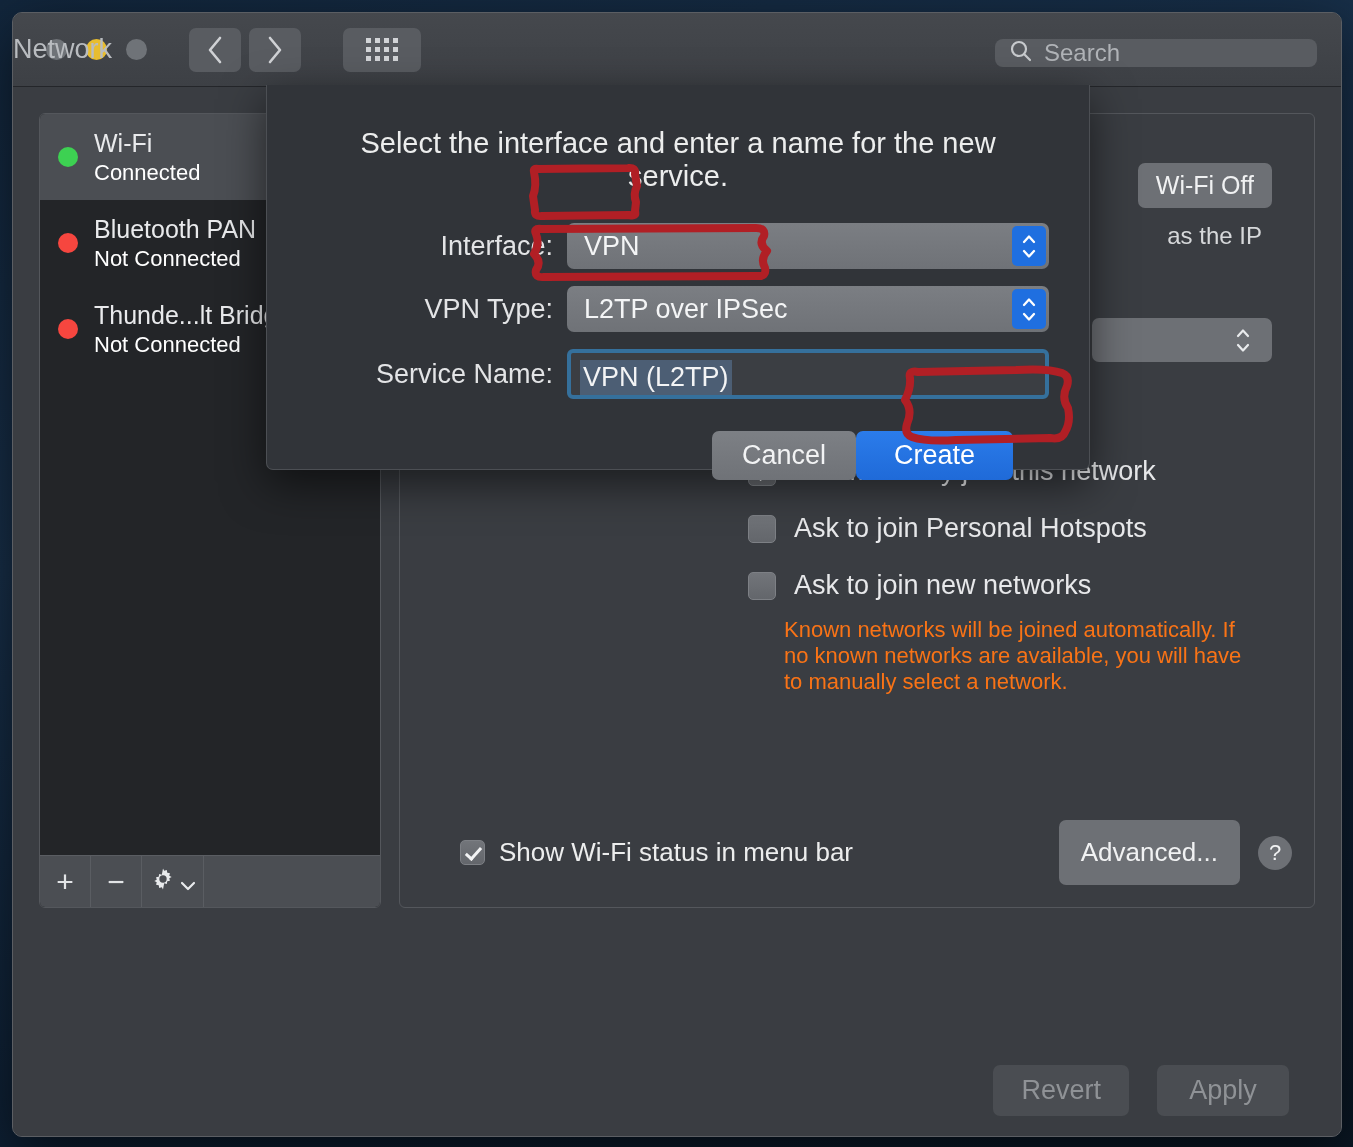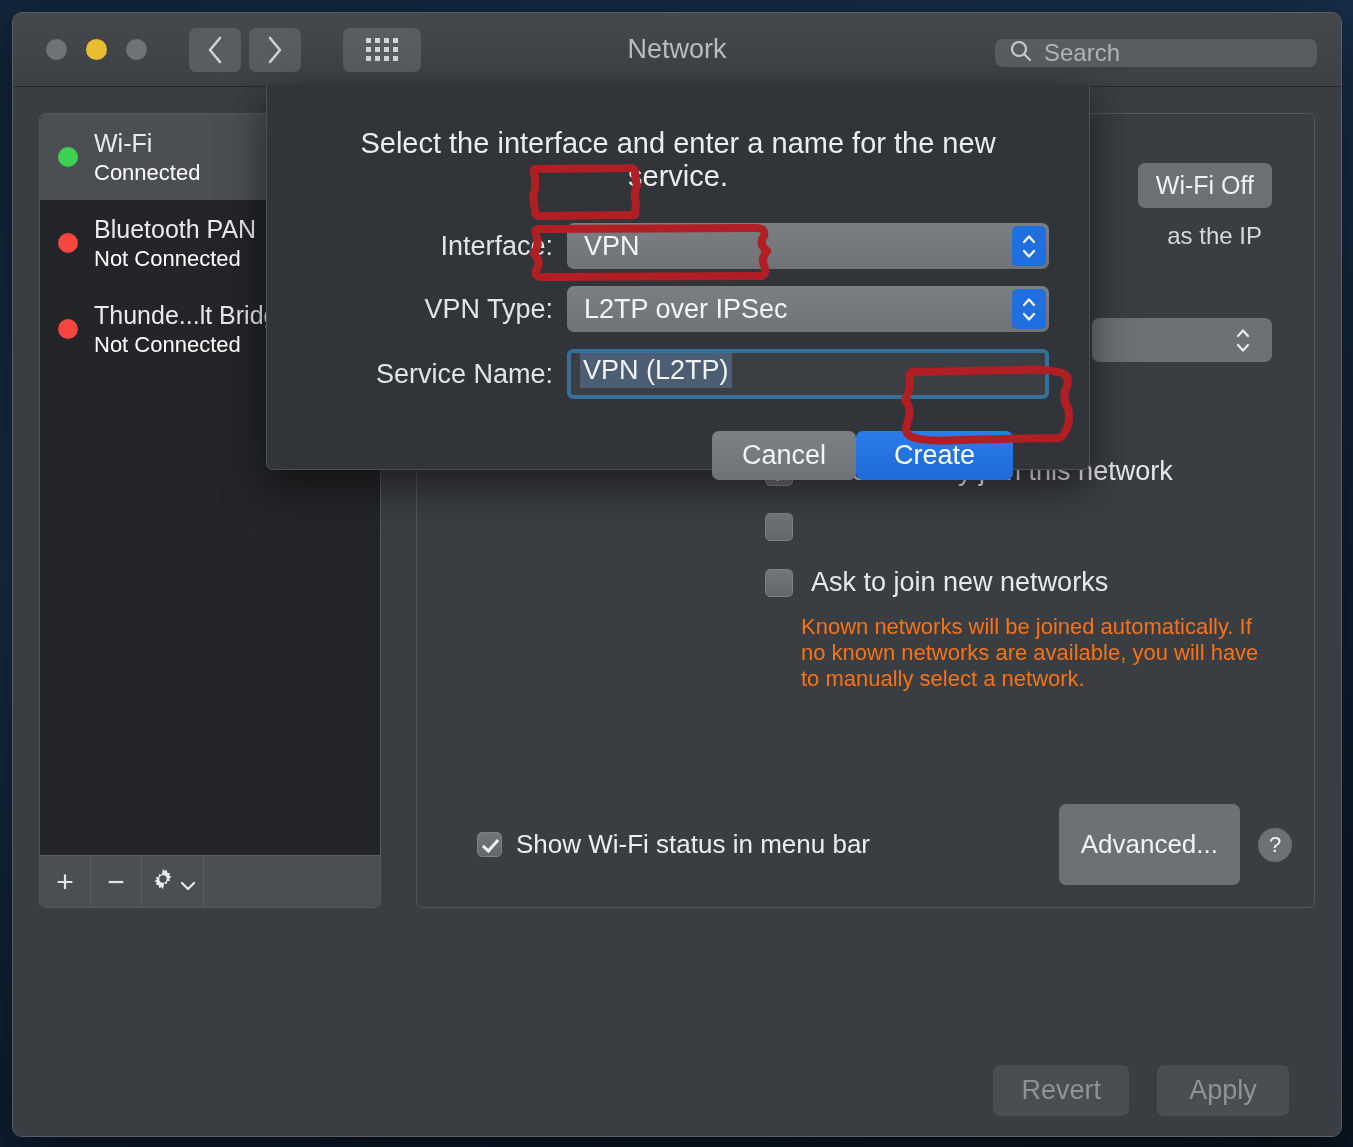--- a/index.html
+++ b/index.html
@@ -75,21 +75,20 @@
     display: grid;
     grid-template-columns: repeat(4, 5px);
     grid-template-rows: repeat(3, 5px);
     gap: 4px;
   }
   .griddots i { background: #d2d4d7; width: 5px; height: 5px; display: block; }
 
   .wintitle {
     position: absolute;
     left: 0; right: 0;
-    text-align: center;
     font-size: 27px;
     color: #b9bcc0;
     pointer-events: none;
   }
 
   .searchbox {
     position: absolute;
     right: 24px;
     top: 26px;
     width: 322px;
@@ -108,21 +107,21 @@
     flex: 1;
     background: #3a3d42;
     position: relative;
     padding: 26px 26px 0 26px;
     display: flex;
     flex-direction: column;
   }
 
   .content-row {
     display: flex;
-    gap: 35px;
+    gap: 18px;
     flex: 1;
   }
 
   
   .sidebar-wrap {
     width: 342px;
     min-width: 342px;
     display: flex;
     flex-direction: column;
     border: 1px solid #54575c;
@@ -251,21 +250,21 @@
     position: absolute; left: 8px; top: 3px;
     width: 6px; height: 13px;
     border: solid #f2f3f4; border-width: 0 3px 3px 0;
     transform: rotate(42deg);
   }
   .footer-check-lbl { font-size: 26px; color: #eceded; }
   .footer-right { margin-left: auto; display: flex; align-items: center; gap: 18px; }
   .adv-btn {
     background: #6d7075;
     border-radius: 7px;
-    padding: 25px 22px;
+    padding: 17px 22px;
     font-size: 26px;
     color: #f1f2f3;
   }
   .help-btn {
     width: 34px; height: 34px; border-radius: 50%;
     background: #6d7075;
     display: flex; align-items: center; justify-content: center;
     font-size: 22px; color: #f1f2f3;
   }
 
@@ -351,21 +350,21 @@
     align-items: center; justify-content: center; gap: 3px;
   }
 
   .textfield {
     flex: 1;
     height: 50px;
     background: #3b3e43;
     border: 4px solid #35709c;
     border-radius: 6px;
     display: flex;
-    align-items: flex-start;
+    align-items: flex-end;
     padding: 0 9px;
   }
   .sel-text {
     background: #4c5e74;
     color: #f3f4f5;
     font-size: 27px;
     padding: 2px 3px;
   }
 
   .sheet-btns {
@@ -527,20 +526,21 @@
           </div>
         </div>
 
         <div class="checks">
           <div class="check-row">
             <span class="cb checked"></span>
             <span class="check-lbl">Automatically join this network</span>
           </div>
           <div class="check-row">
             <span class="cb"></span>
+            <span class="check-lbl">Ask to join Personal Hotspots</span>
           </div>
           <div class="check-row">
             <span class="cb"></span>
             <span class="check-lbl">Ask to join new networks</span>
           </div>
         </div>
 
         <div class="hint">Known networks will be joined automatically. If no known networks are available, you will have to manually select a network.</div>
 
         <div class="pane-footer">

